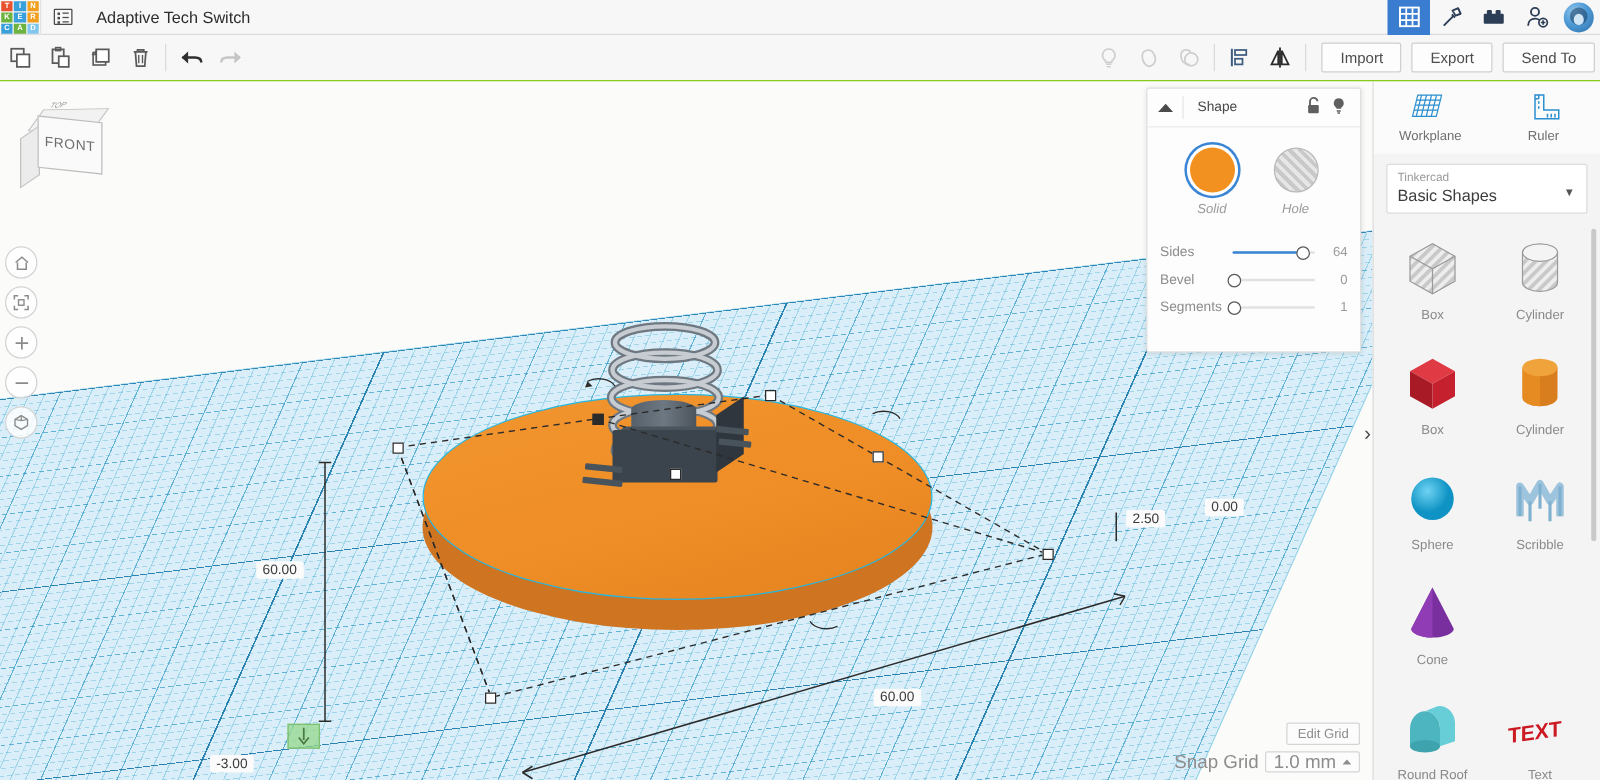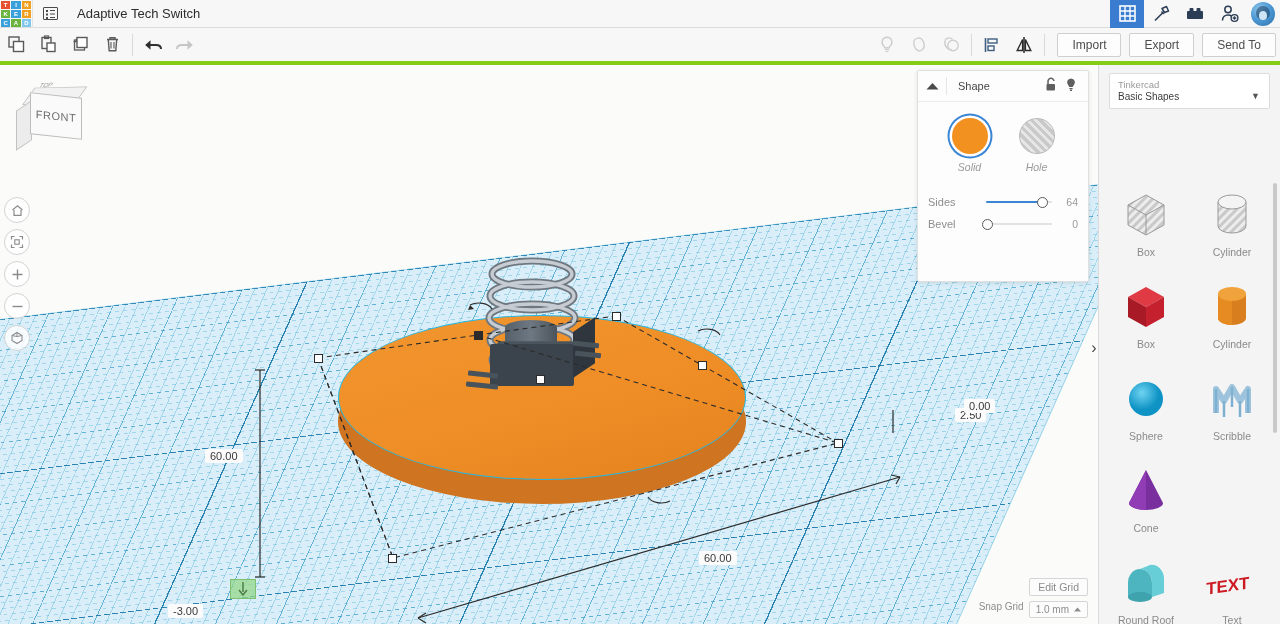--- a/index.html
+++ b/index.html
@@ -47,21 +47,21 @@
     position:relative; overflow:hidden;
   }
   .avatar::before { content:""; position:absolute; left:5px; top:4px; width:14px; height:14px;
     border-radius:50%; background:rgba(25,60,95,.55); }
   .avatar::after { content:""; position:absolute; left:8px; top:9px; width:8px; height:9px;
     border-radius:50% 50% 45% 45%; background:#cfe4f5; }
 
   
   .actionbar {
     position:absolute; left:0; top:28px; width:1280px; height:37px;
-    background:#f7f7f7; border-bottom:4px solid #84cc16;
+    background:#f7f7f7; border-bottom:1px solid #84cc16;
     display:flex; align-items:center; z-index:59;
   }
   .ab-icon { width:32px; height:36px; display:flex; align-items:center; justify-content:center; }
   .ab-sep { width:1px; height:22px; background:#dadada; margin:0 4px; }
   .ab-right { margin-left:auto; display:flex; align-items:center; height:36px; padding-right:4px; }
   .ab-btn {
     height:24px; padding:0 14px; margin-left:8px;
     border:1px solid #cfcfcf; border-radius:2px; background:#fdfdfd;
     display:flex; align-items:center; font-size:12px; color:#4d4d4d;
   }
@@ -180,22 +180,22 @@
     display:flex; align-items:center; justify-content:center; color:#3d6b36;
   }
 
   
   .edit-grid {
     position:absolute; right:10px; bottom:28px; height:18px; padding:0 8px;
     border:1px solid #d5d5d5; border-radius:2px; background:rgba(252,252,252,.85);
     display:flex; align-items:center; font-size:10.5px; color:#8d8d8d;
   }
   .snap-row {
-    position:absolute; right:10px; bottom:6px; display:flex; align-items:flex-start;
-    font-size:10px; color:#8d8d8d; gap:5px;
+    position:absolute; right:10px; bottom:6px; display:flex; align-items:center;
+    font-size:15px; color:#8d8d8d; gap:5px;
   }
   .snap-sel {
     height:17px; padding:0 6px; border:1px solid #d5d5d5; border-radius:2px;
     background:rgba(252,252,252,.85); display:flex; align-items:center; gap:5px;
     color:#8d8d8d;
   }
 
   
   .inspector {
     position:absolute; left:917px; top:70px; width:172px; height:212px;
@@ -245,21 +245,21 @@
   .rp-tools { display:flex; height:58px; background:#fbfbfb; }
   .rp-tool { flex:1; display:flex; flex-direction:column; align-items:center;
              justify-content:center; gap:4px; }
   .rp-tool-label { font-size:10.5px; color:#6f6f6f; }
   .rp-select-wrap { padding:8px 10px 6px; background:#f4f4f4; }
   .rp-select {
     background:#fff; border:1px solid #dcdcdc; border-radius:2px;
     padding:5px 8px 6px; position:relative;
   }
   .rp-sel-small { font-size:9.5px; color:#9a9a9a; }
-  .rp-sel-main { font-size:10px; color:#3c3c3c; margin-top:1px; }
+  .rp-sel-main { font-size:13px; color:#3c3c3c; margin-top:1px; }
   .rp-sel-caret { position:absolute; right:9px; top:17px; color:#555; font-size:9px; }
   .rp-grid {
     position:absolute; left:0; top:110px; width:182px; height:449px;
     padding:6px 4px 0; overflow:hidden;
   }
   .sh-row { display:flex; }
   .sh-cell {
     width:86px; height:92px; display:flex; flex-direction:column;
     align-items:center; justify-content:flex-start; padding-top:8px;
   }
@@ -497,21 +497,21 @@
     <div class="handle" style="left:536px; top:310px;"></div>
 
     <div class="green-handle" style="left:230px; top:514px;">
       <svg width="10" height="14" viewBox="0 0 10 14">
           <path d="M5 0v10M1 8l4 5 4-5" stroke="#4b7a43" stroke-width="1.4" fill="none"></path>
         </svg>
     </div>
 
     <div class="dim" style="left:205px; top:384px;">60.00</div>
     <div class="dim" style="left:699px; top:486px;">60.00</div>
-    <div class="dim" style="left:955px; top:343px;">2.50</div>
+    <div class="dim" style="left:901px; top:343px;">2.50</div>
     <div class="dim" style="left:964px; top:334px;">0.00</div>
     <div class="dim" style="left:168px; top:539px;">-3.00</div>
 
     <div class="viewcube">
       <div class="vc-top"></div>
       <div class="vc-left"></div>
       <div class="vc-toplabel">TOP</div>
       <div class="vc-front">FRONT</div>
     </div>
 
@@ -606,28 +606,57 @@
           <span class="sl-val">64</span>
         </div>
         <div class="slider-row">
           <span class="sl-name">Bevel</span>
           <span class="sl-track">
             <span class="sl-bar"></span>
             <span class="sl-knob" style="left:0px;"></span>
           </span>
           <span class="sl-val">0</span>
         </div>
+        <div class="slider-row">
+          <span class="sl-name">Segments</span>
+          <span class="sl-track">
+            <span class="sl-bar"></span>
+            <span class="sl-knob" style="left:0px;"></span>
+          </span>
+          <span class="sl-val">1</span>
+        </div>
       </div>
     </div>
   </div>
 
   <div class="panel-chevron">›</div>
 
   <div class="rpanel">
 
+    <div class="rp-tools">
+      <div class="rp-tool">
+        <svg width="30" height="26" viewBox="0 0 30 26">
+          <g stroke="#2b8fd0" stroke-width="1" fill="none">
+            <path d="M6 3h19v17H6z" transform="skewX(-14)"></path>
+            <path d="M9 3v17M13 3v17M17 3v17M21 3v17" transform="skewX(-14)"></path>
+            <path d="M6 7h19M6 11h19M6 15h19" transform="skewX(-14)"></path>
+          </g>
+        </svg>
+        <div class="rp-tool-label">Workplane</div>
+      </div>
+      <div class="rp-tool">
+        <svg width="30" height="26" viewBox="0 0 30 26">
+          <g stroke="#2b8fd0" stroke-width="1.2" fill="none">
+            <path d="M8 3h7v12h12v7H8z"></path>
+            <path d="M11 3v3M8 6h3M11 8v2M11 12v2M18 18v3M21 18v3M24 18v3"></path>
+          </g>
+        </svg>
+        <div class="rp-tool-label">Ruler</div>
+      </div>
+    </div>
 
     <div class="rp-select-wrap">
       <div class="rp-select">
         <div class="rp-sel-small">Tinkercad</div>
         <div class="rp-sel-main">Basic Shapes</div>
         <div class="rp-sel-caret">▼</div>
       </div>
     </div>
 
     <div class="rp-grid">

